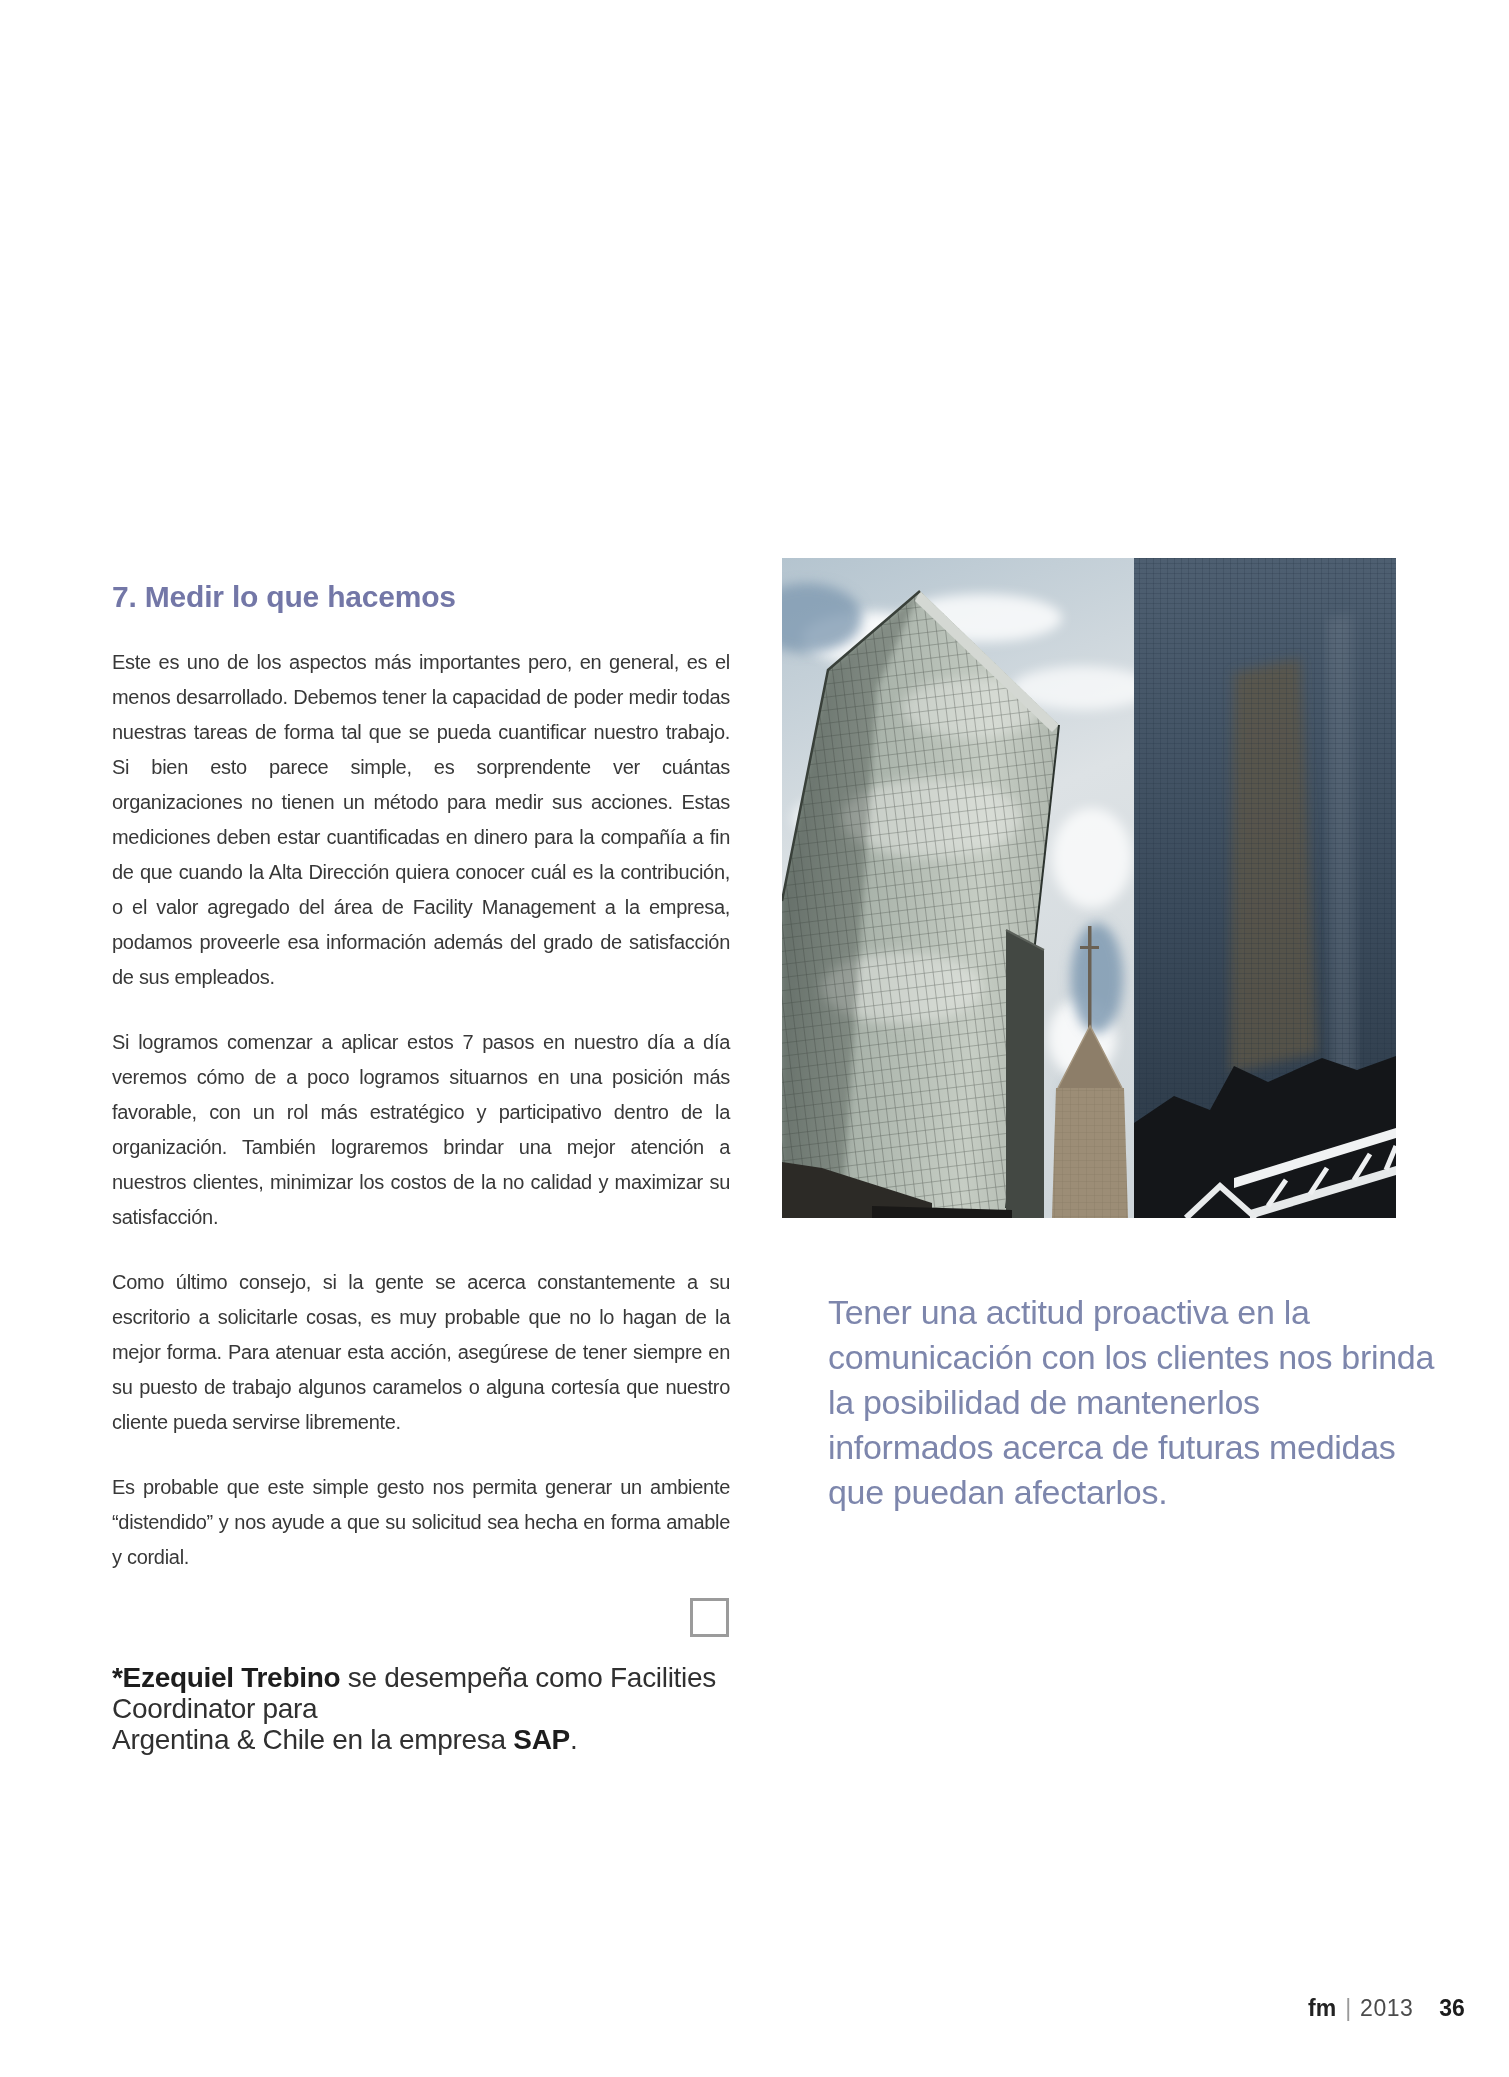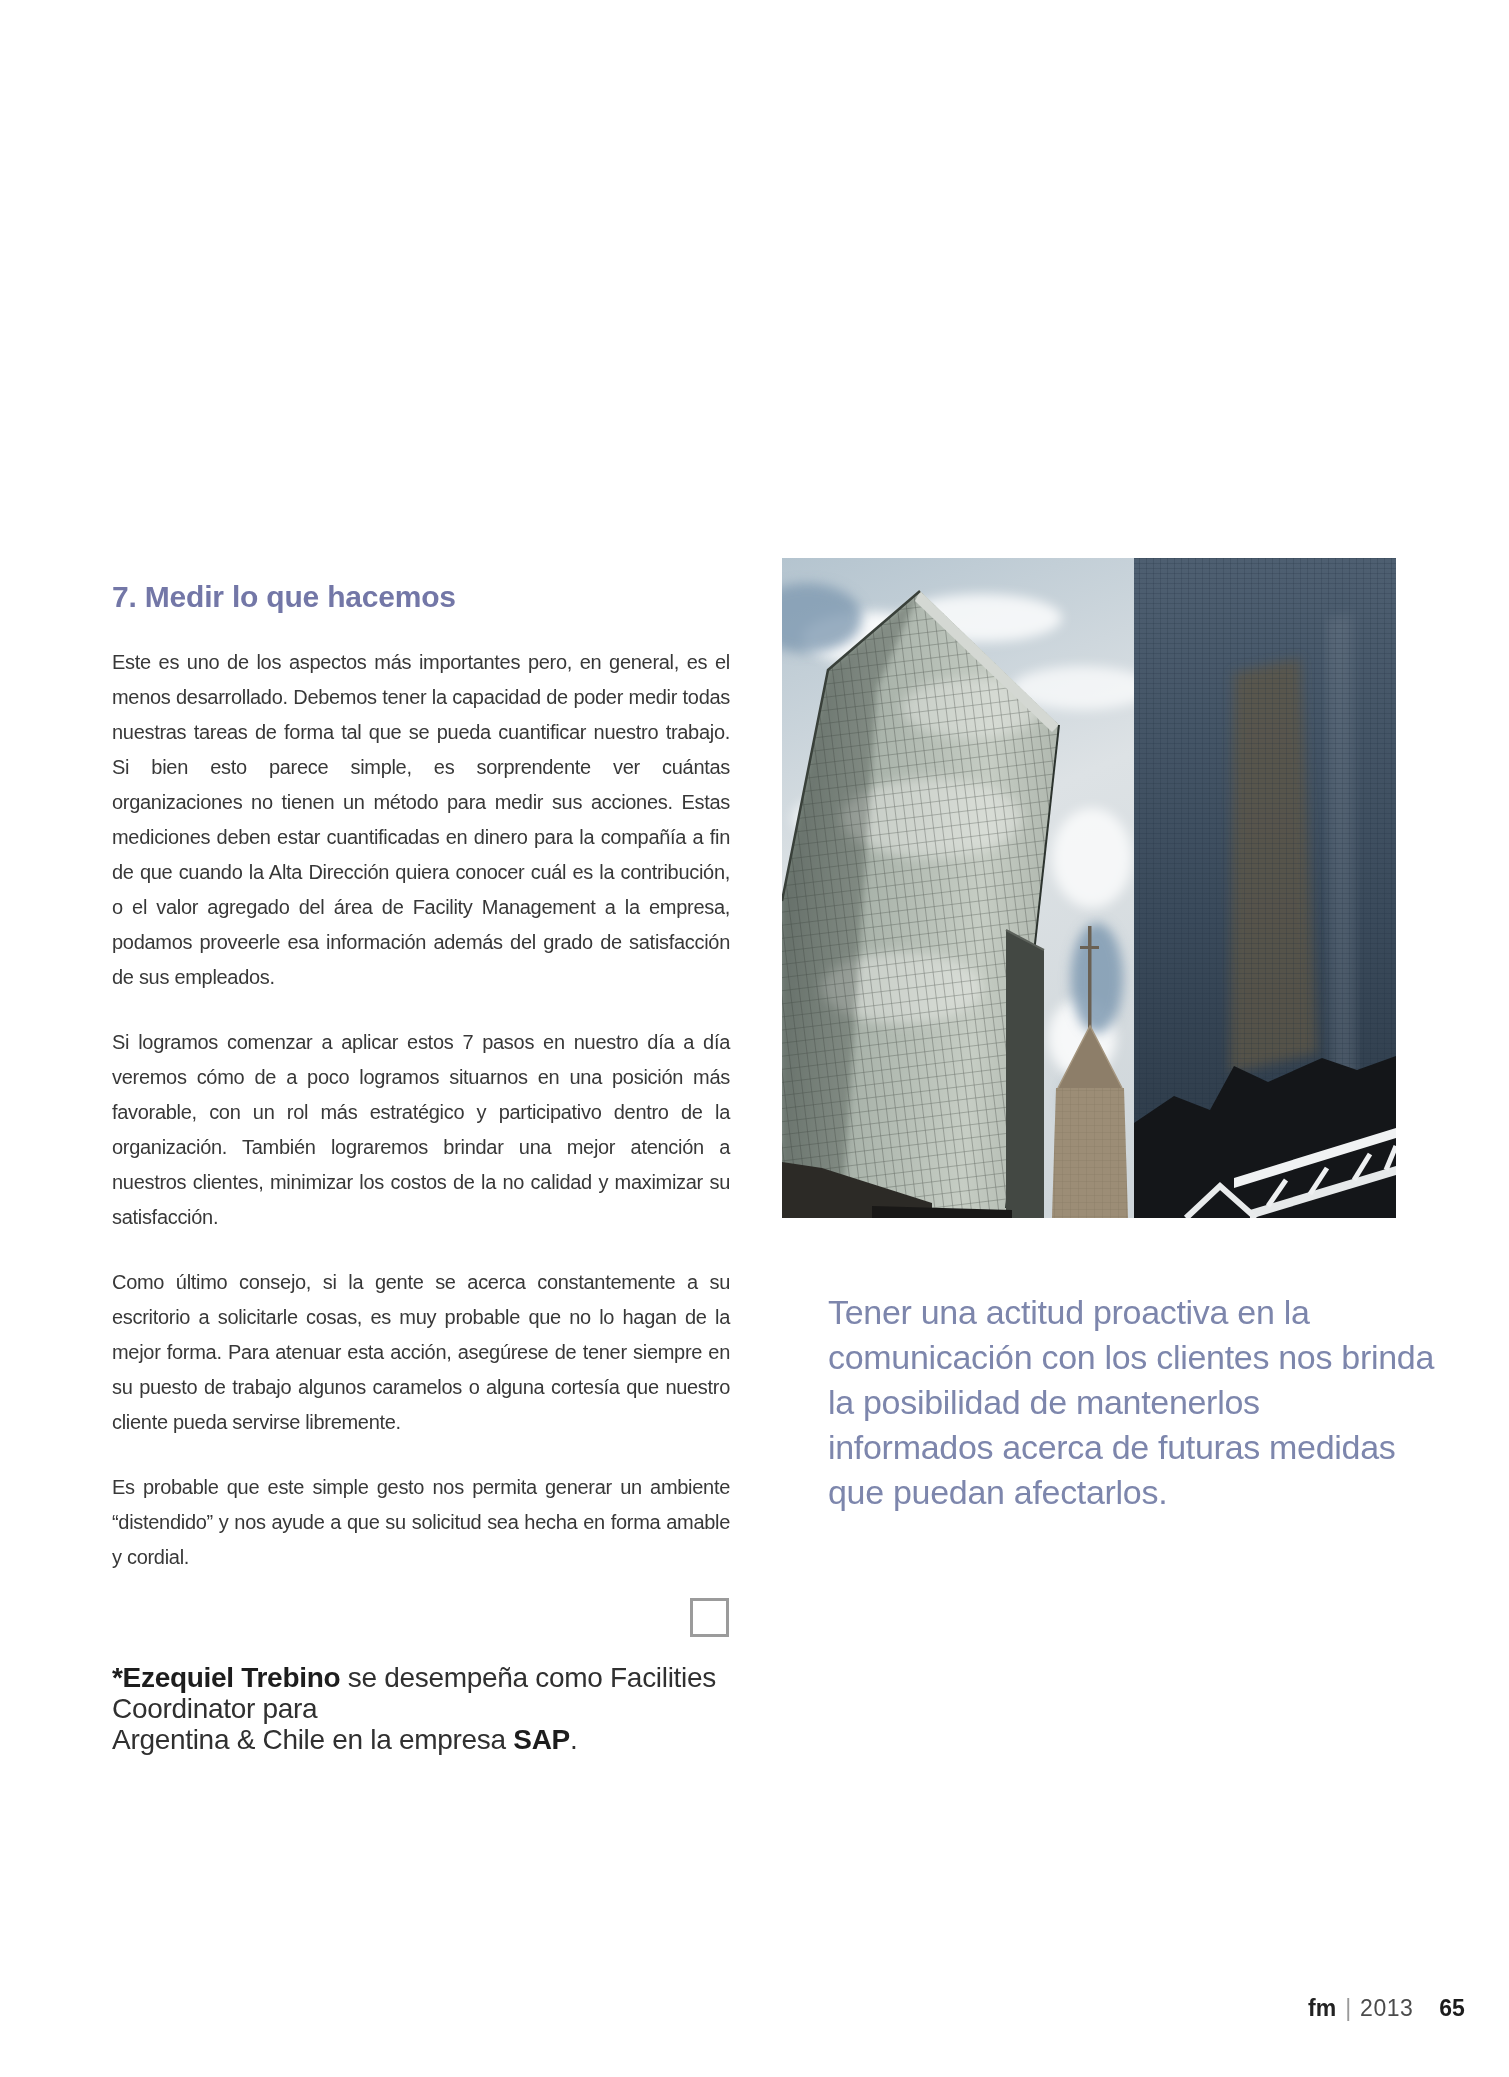--- a/index.html
+++ b/index.html
@@ -169,16 +169,16 @@
 
   <div class="end-marker"></div>
 
   <div class="author-footnote"><span class="b">*Ezequiel Trebino</span><span> se desempeña como Facilities Coordinator para
 Argentina &amp; Chile en la empresa </span><span class="b">SAP</span><span>.</span></div>
 
   <div class="page-footer">
     <span class="fm">fm</span>
     <span class="sep">|</span>
     <span class="yr">2013</span>
-    <span class="num">65</span>
+    <span class="num">36</span>
   </div>
 
 </div>
 
 </body></html>

